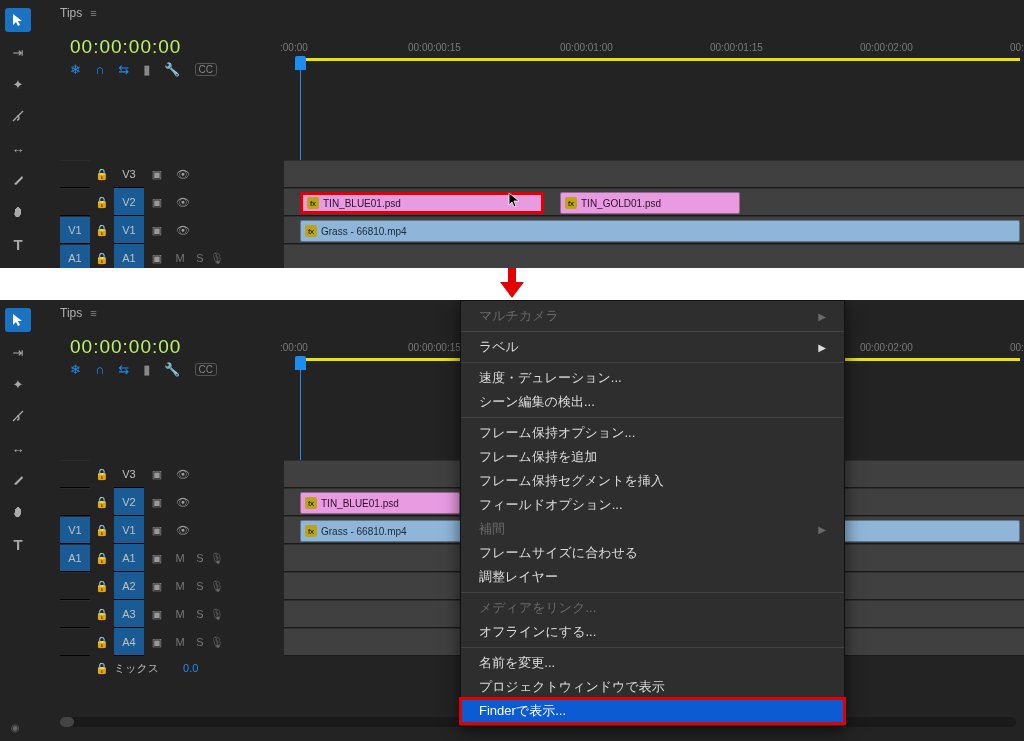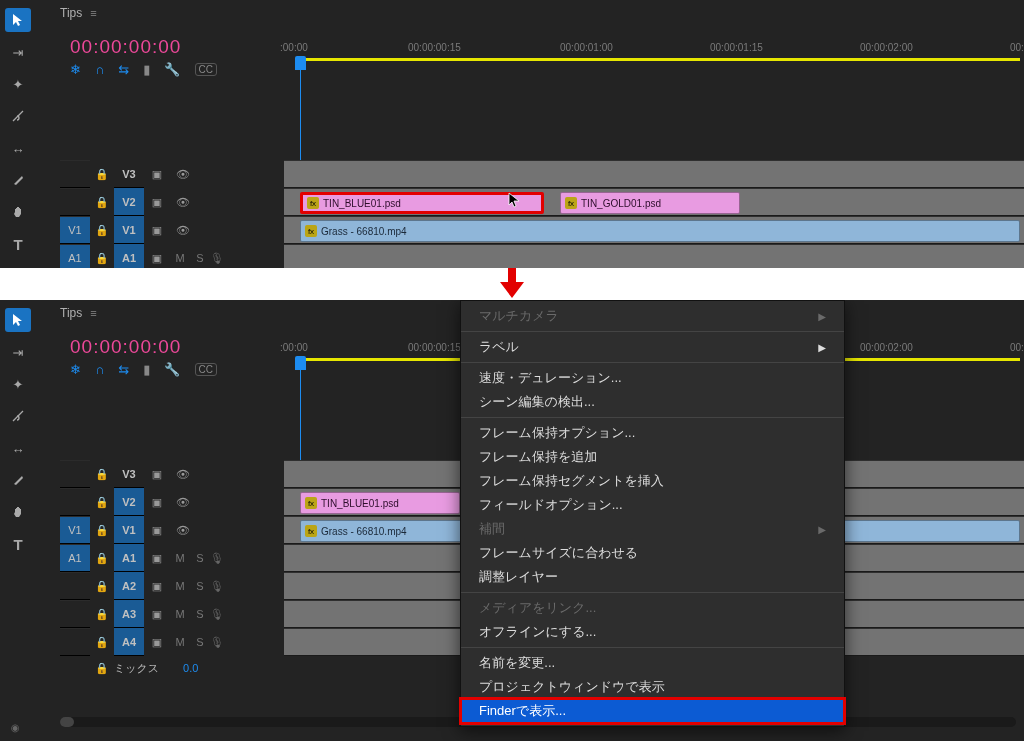--- a/index.html
+++ b/index.html
@@ -13,21 +13,21 @@
   
   .toolstrip { position: absolute; left: 0; top: 0; width: 36px; height: 100%; background: #232323; display: flex; flex-direction: column; align-items: center; gap: 8px; padding-top: 8px; }
   .tool { width: 26px; height: 24px; display: flex; align-items: center; justify-content: center; color: #a8a8a8; font-size: 13px; border-radius: 3px; }
   .tool.active { background: #1a73c2; color: #fff; }
 
   
   .tab-header { position: absolute; left: 60px; top: 6px; color: #b0b0b0; font-size: 12px; display: flex; align-items: center; gap: 8px; }
   .tab-header .ham { color: #888; font-size: 11px; }
 
   
-  .timecode { position: absolute; left: 70px; top: 36px; color: #ec4899; font-size: 19px; letter-spacing: 1px; }
+  .timecode { position: absolute; left: 70px; top: 36px; color: #bef264; font-size: 19px; letter-spacing: 1px; }
 
   
   .tc-controls { position: absolute; left: 70px; top: 62px; display: flex; gap: 14px; align-items: center; color: #888; }
   .tc-controls .blue { color: #1d8cf0; }
   .tc-controls span { font-size: 13px; }
 
   
   .ruler { position: absolute; left: 284px; right: 0; top: 42px; height: 20px; }
   .ruler-bg { position: absolute; left: 0; right: 0; top: 0; height: 20px; }
   .ruler-label { position: absolute; top: 0; color: #7a7a7a; font-size: 10px; transform: translateX(-4px); }
@@ -36,27 +36,27 @@
   .playhead::after { content: ""; position: absolute; left: 5px; top: 14px; width: 1px; height: 250px; background: #1d8cf0; }
 
   
   .tracks { position: absolute; left: 60px; right: 0; top: 160px; }
   .bottom-panel .tracks { top: 160px; }
   .track-row { height: 28px; display: flex; align-items: center; font-size: 11px; color: #c0c0c0; }
   .track-left { width: 224px; display: flex; align-items: center; height: 100%; }
   .src-patch { width: 30px; text-align: center; background: #1a5b95; height: 100%; display: flex; align-items: center; justify-content: center; border-bottom: 1px solid #000; border-top: 1px solid #2b2b2b;}
   .src-patch.empty { background: transparent; }
   .lock { width: 24px; display: flex; align-items: center; justify-content: center; color: #888; }
-  .track-label { width: 30px; text-align: center; height: 100%; display: flex; align-items: center; justify-content: center; border-bottom: 1px solid #000; font-weight: bold; }
+  .track-label { width: 30px; text-align: center; height: 100%; display: flex; align-items: center; justify-content: center; border-bottom: 1px solid #000; }
   .track-label.target { background: #1a5b95; }
   .toggle { width: 26px; display: flex; align-items: center; justify-content: center; color: #999; }
   .ms { width: 20px; color: #777; text-align: center; font-size: 11px; }
   .mic { width: 20px; color: #666; }
 
-  .track-content { position: relative; flex: 1; height: 100%; border-bottom: 1px solid #1a1a1a; border-top: 1px solid #2f2f2f; background: #737373; }
+  .track-content { position: relative; flex: 1; height: 100%; border-bottom: 1px solid #1a1a1a; border-top: 1px solid #2f2f2f; background: #404040; }
 
   .clip { position: absolute; height: 22px; top: 3px; border-radius: 2px; display: flex; align-items: center; padding-left: 4px; font-size: 10px; overflow: hidden; border: 1px solid rgba(0,0,0,.35); }
   .clip-pink { background: #e89be1; color: #2d0d2b; }
   .clip-blue { background: #8fb6d9; color: #1a2838; }
   .clip-fx { width: 12px; height: 12px; background: #bba516; color: #000; font-size: 8px; display: inline-flex; align-items: center; justify-content: center; margin-right: 4px; border-radius: 2px; }
   .clip-red-outline { border: 3px solid #e20000; }
 
   .cursor-arrow { position: absolute; color: #000; font-size: 12px; z-index: 50; pointer-events: none; }
 
   

